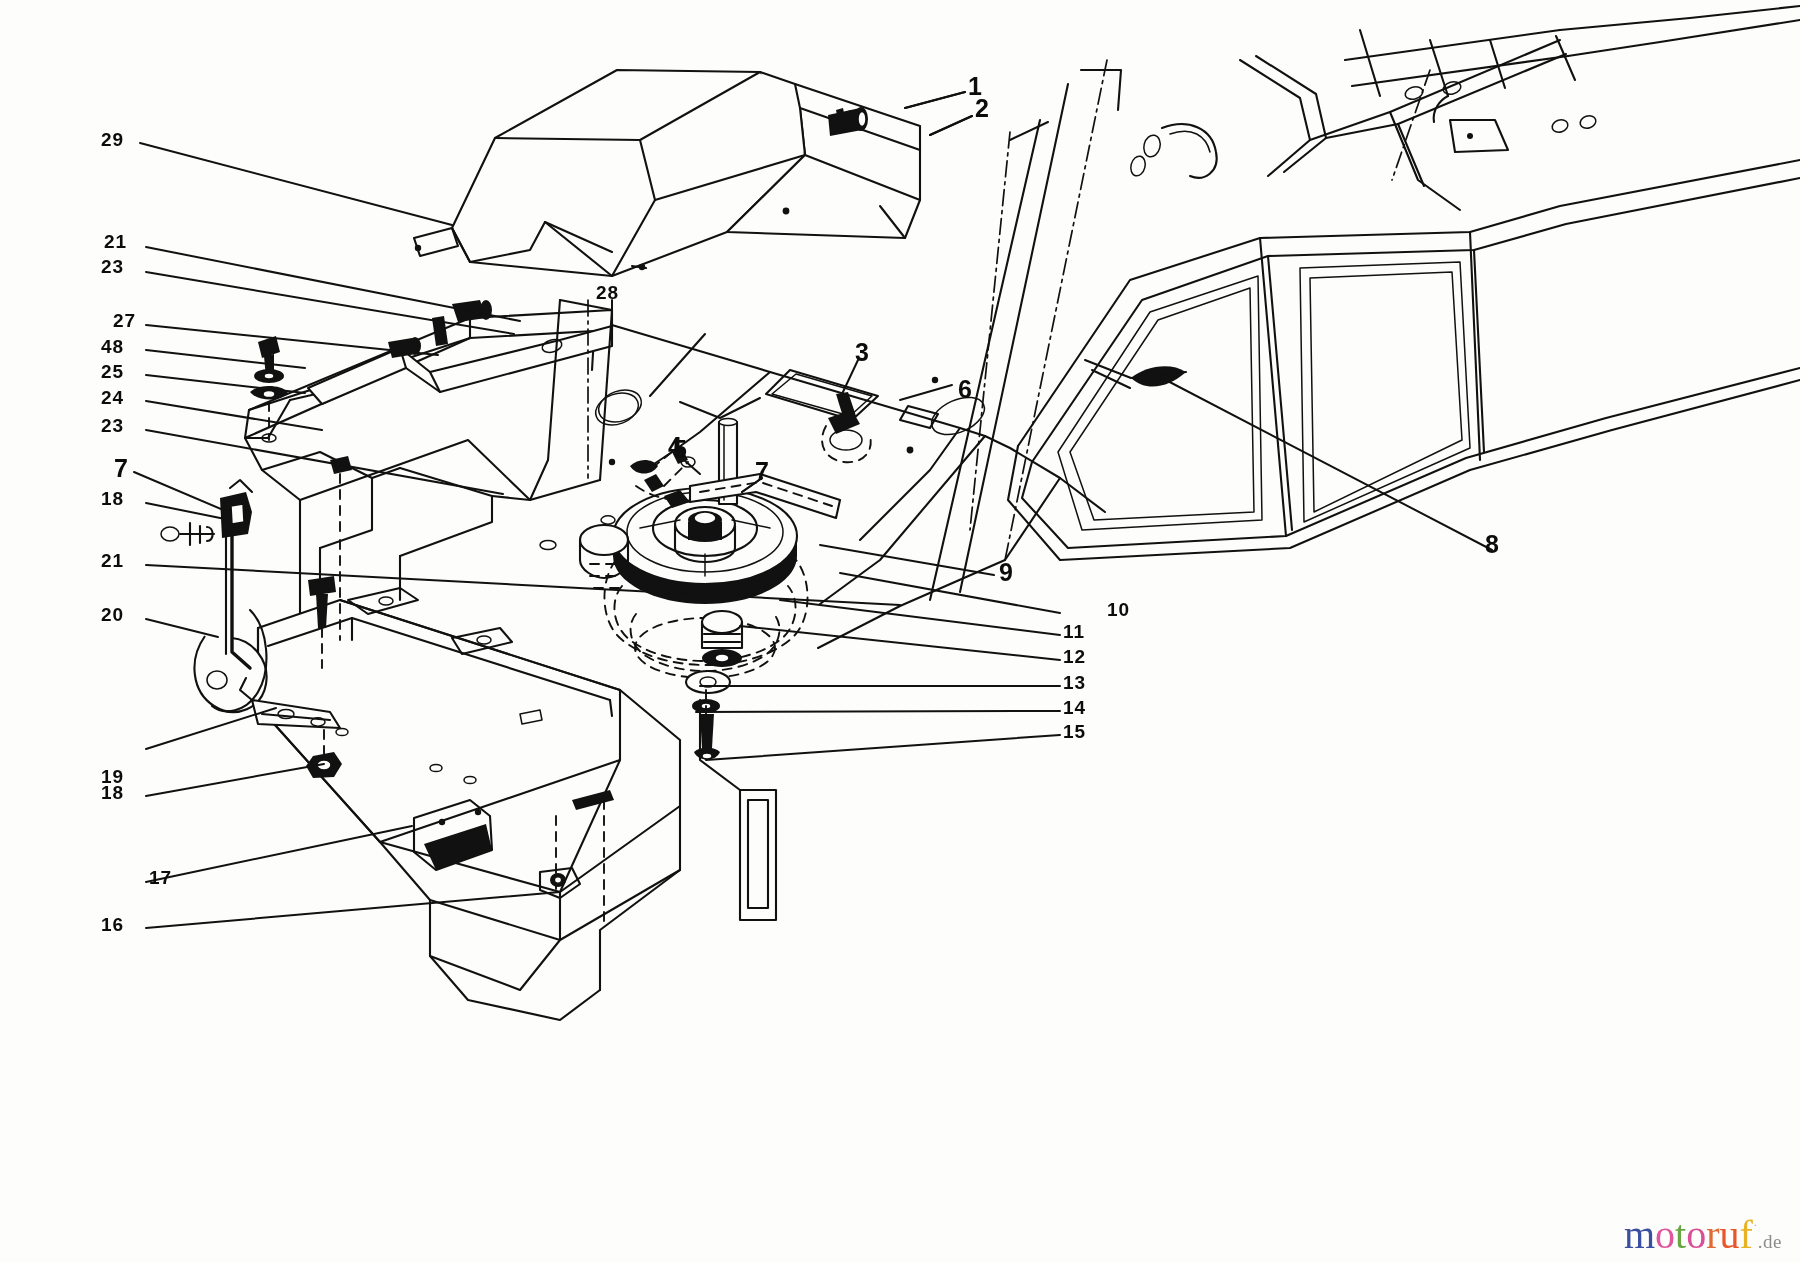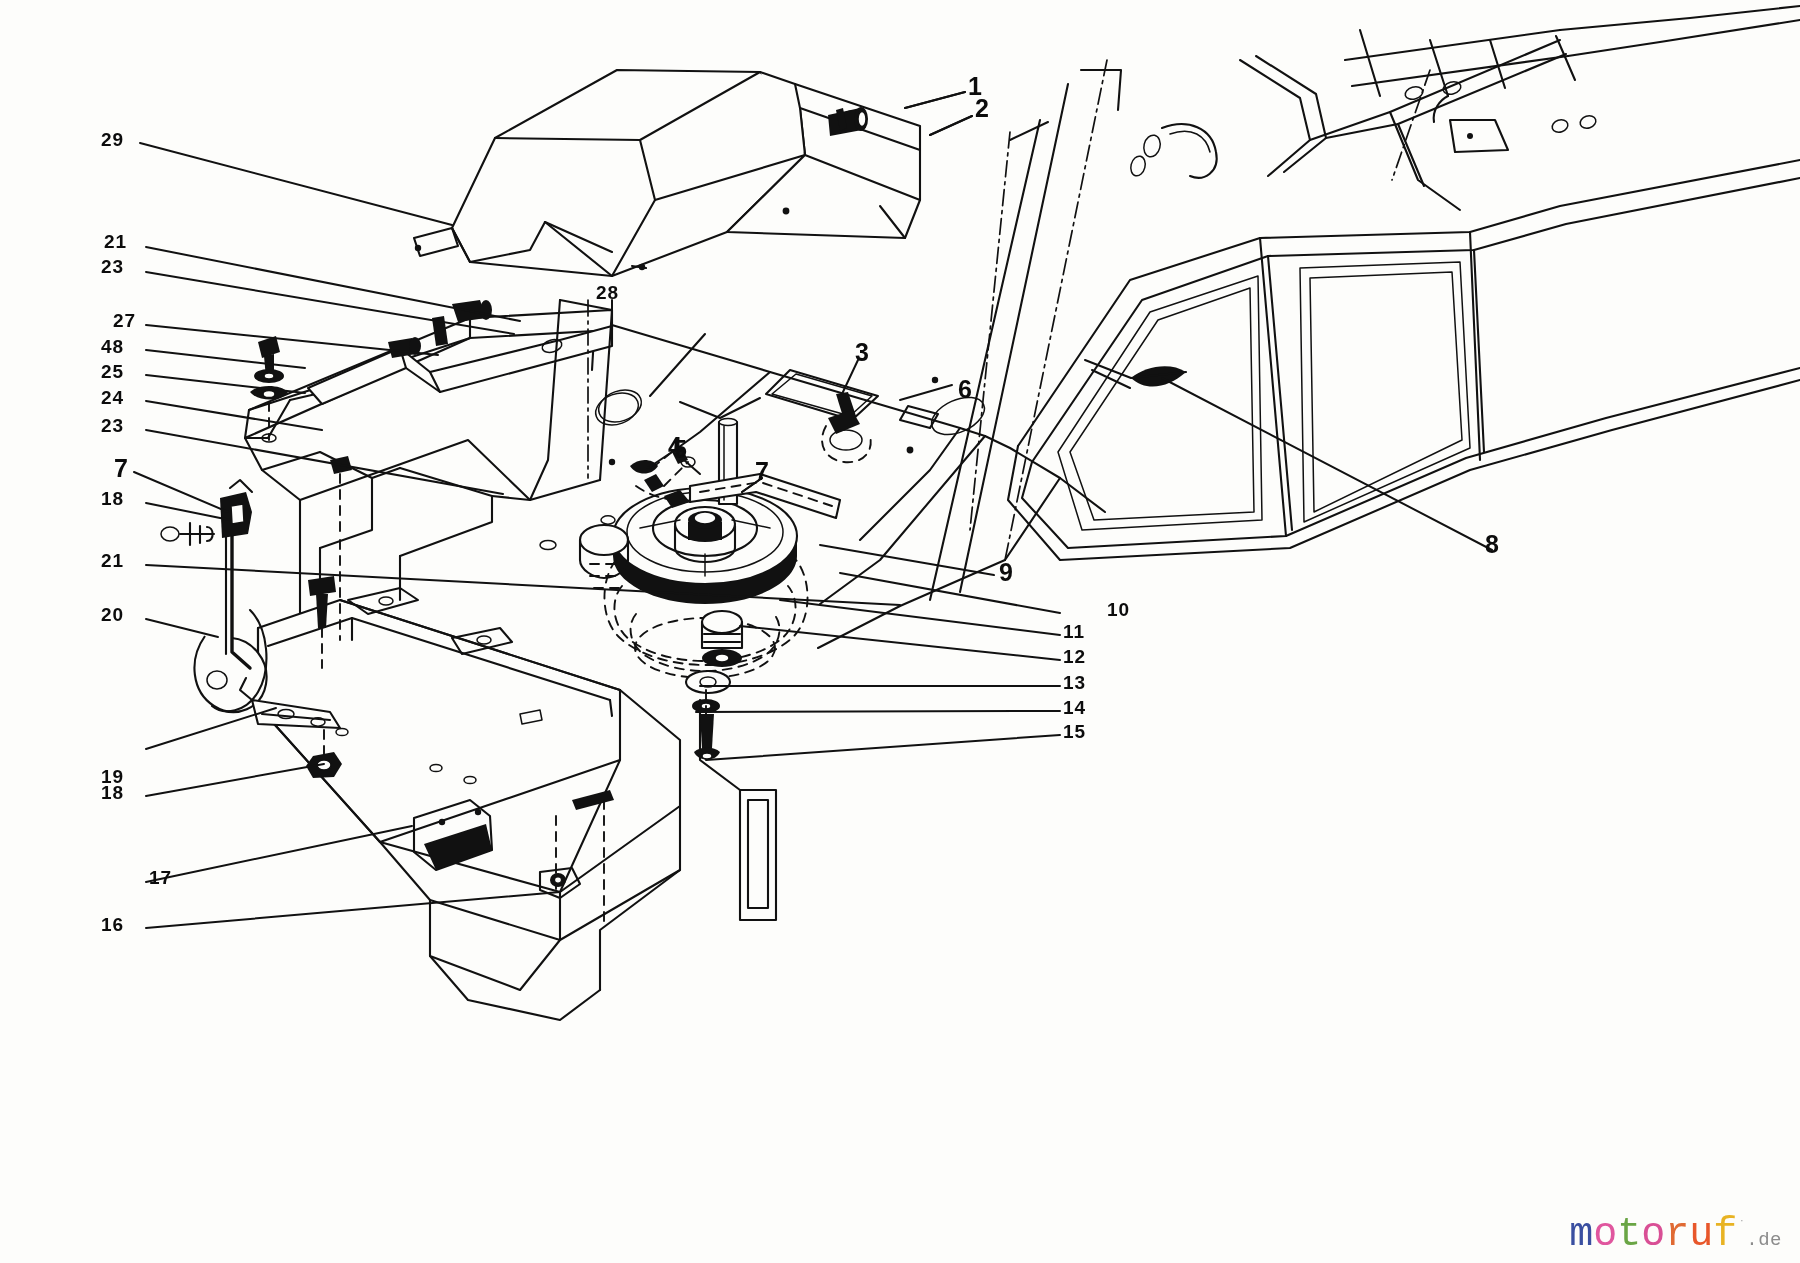--- a/index.html
+++ b/index.html
@@ -21,21 +21,21 @@
     letter-spacing:1px;
     line-height:1;
     white-space:nowrap;
     -webkit-font-smoothing:none;
   }
   .callout.small{font-size:25px;}
   
   #watermark{
     position:absolute;
     right:18px;bottom:8px;
-    font-family:Liberation Mono, monospace;
+    font-family:Liberation Serif, serif;
     font-size:40px;
     line-height:1;
     white-space:nowrap;
     user-select:none;
   }
   #watermark .wl{font-weight:400;}
   #watermark .suffix{
     font-size:19px;color:#8c8c8c;vertical-align:baseline;
     letter-spacing:0.5px;
   }

